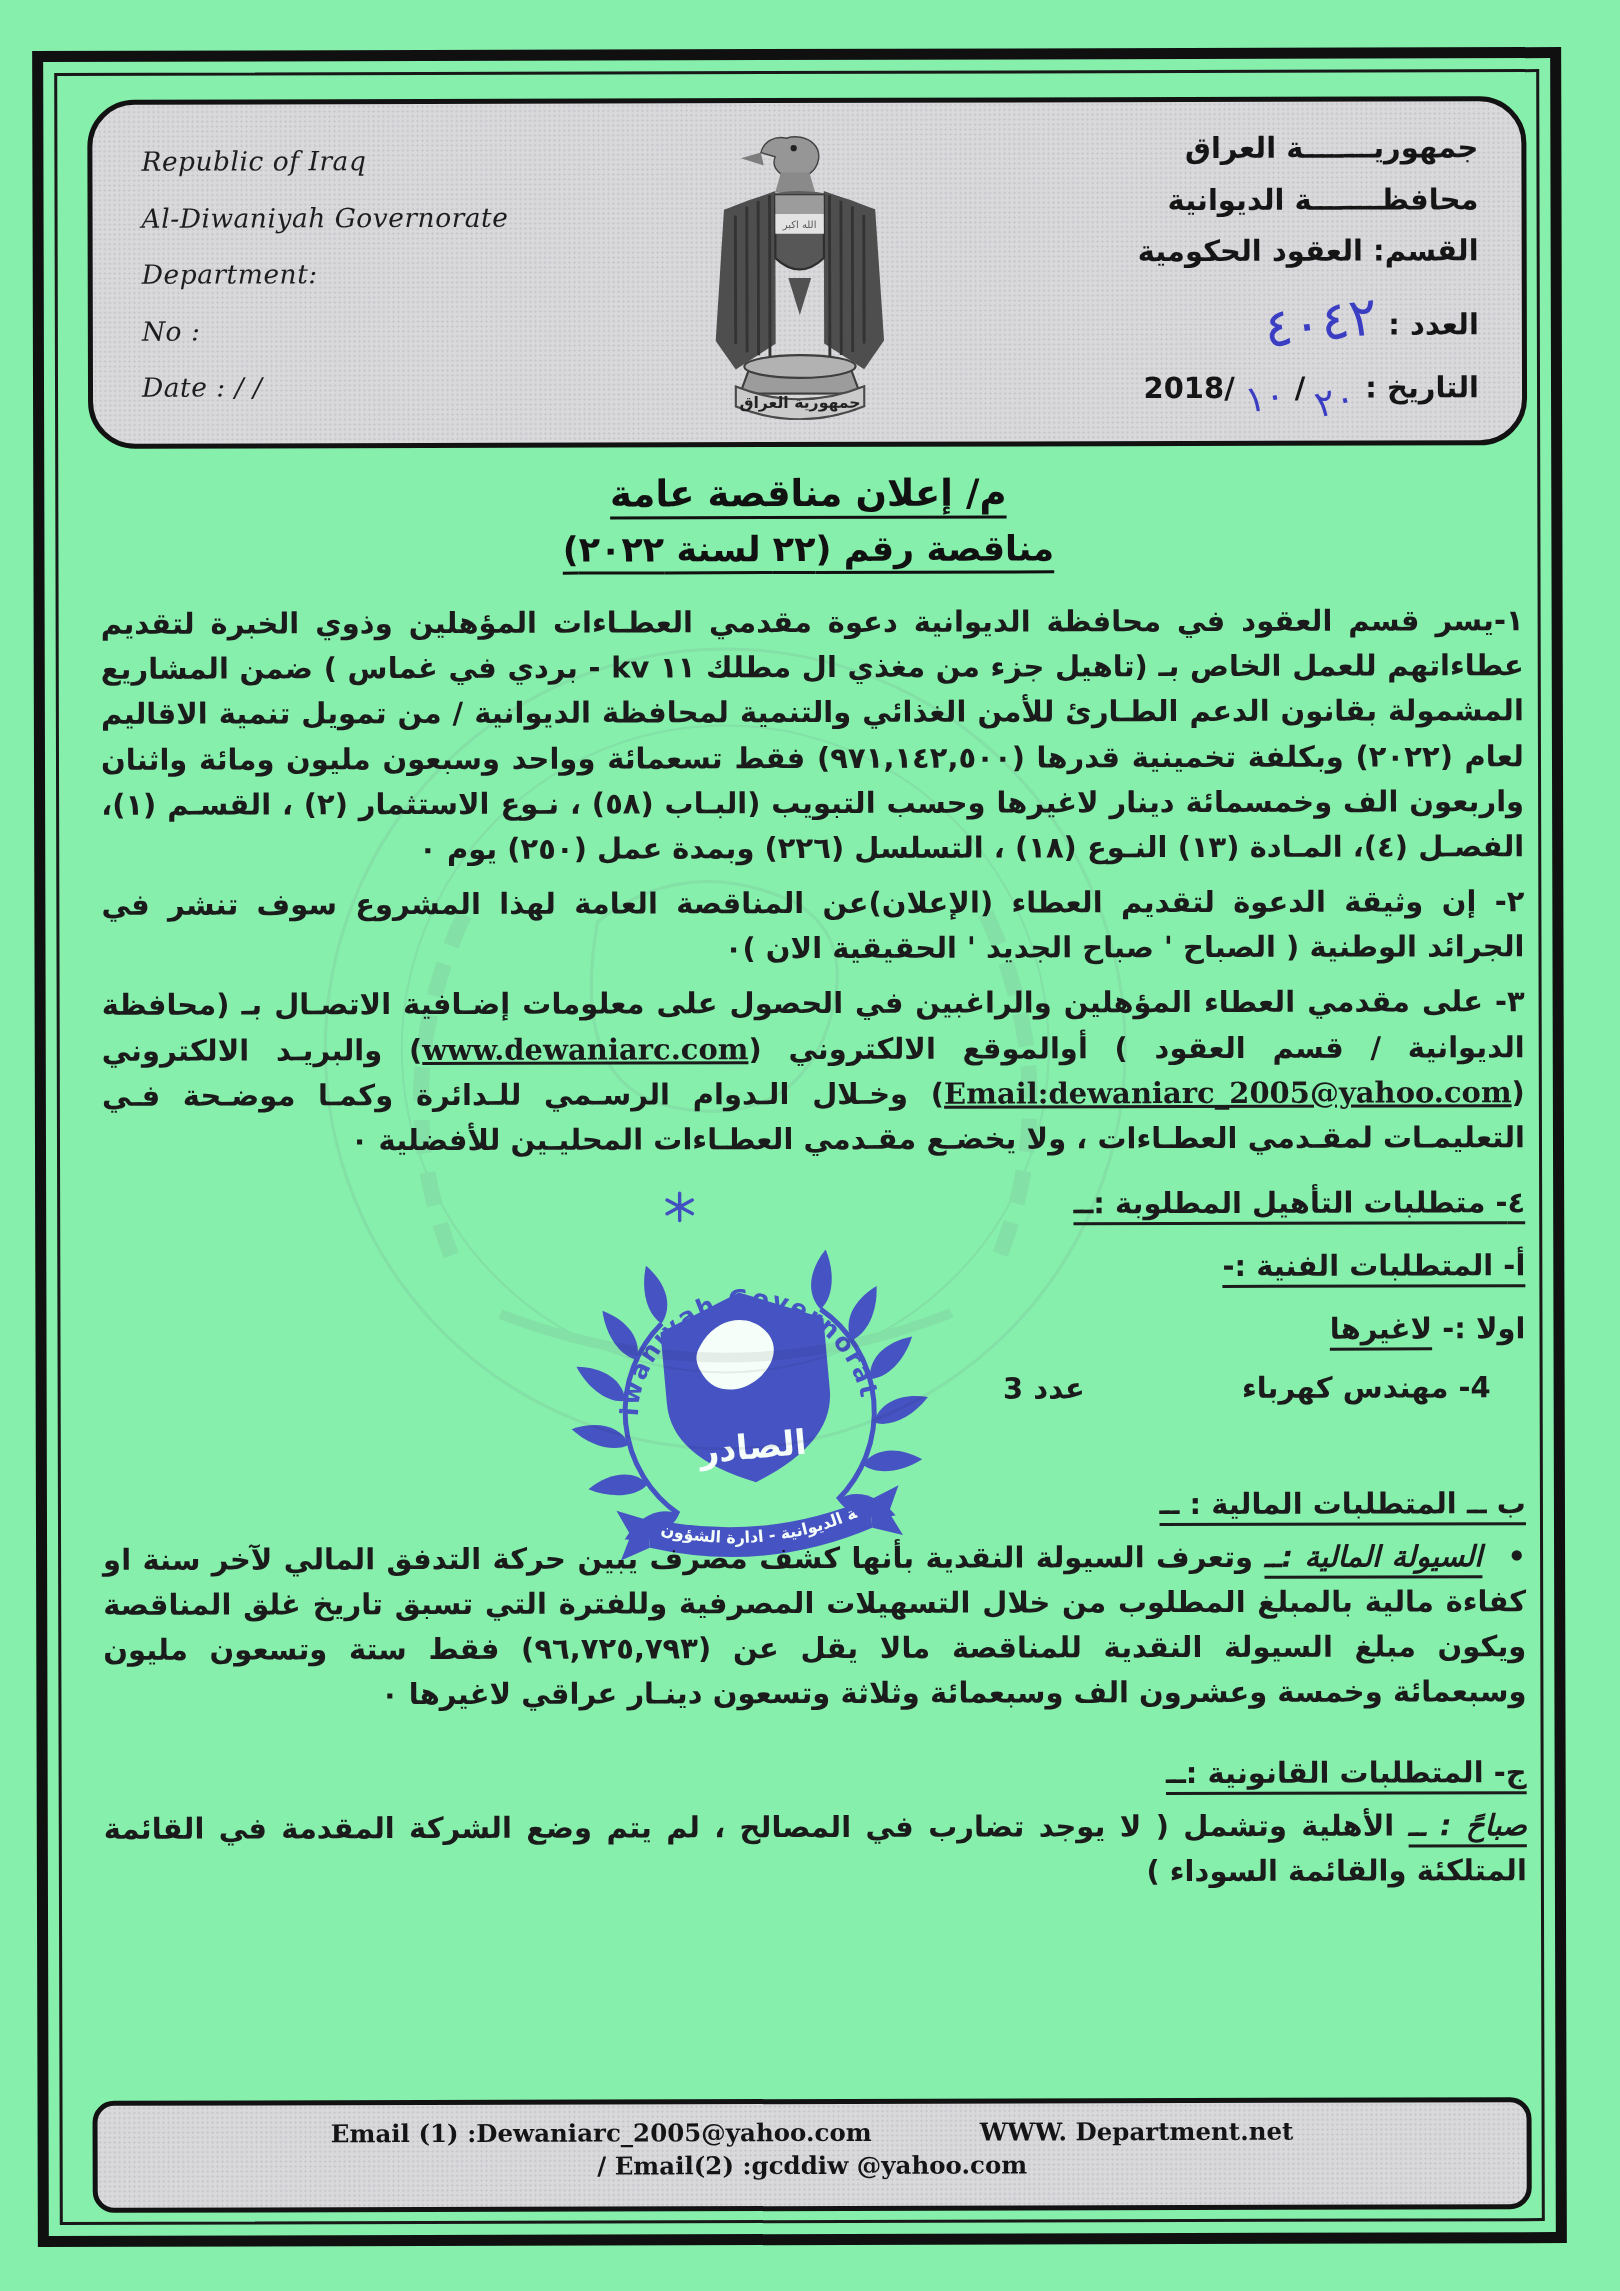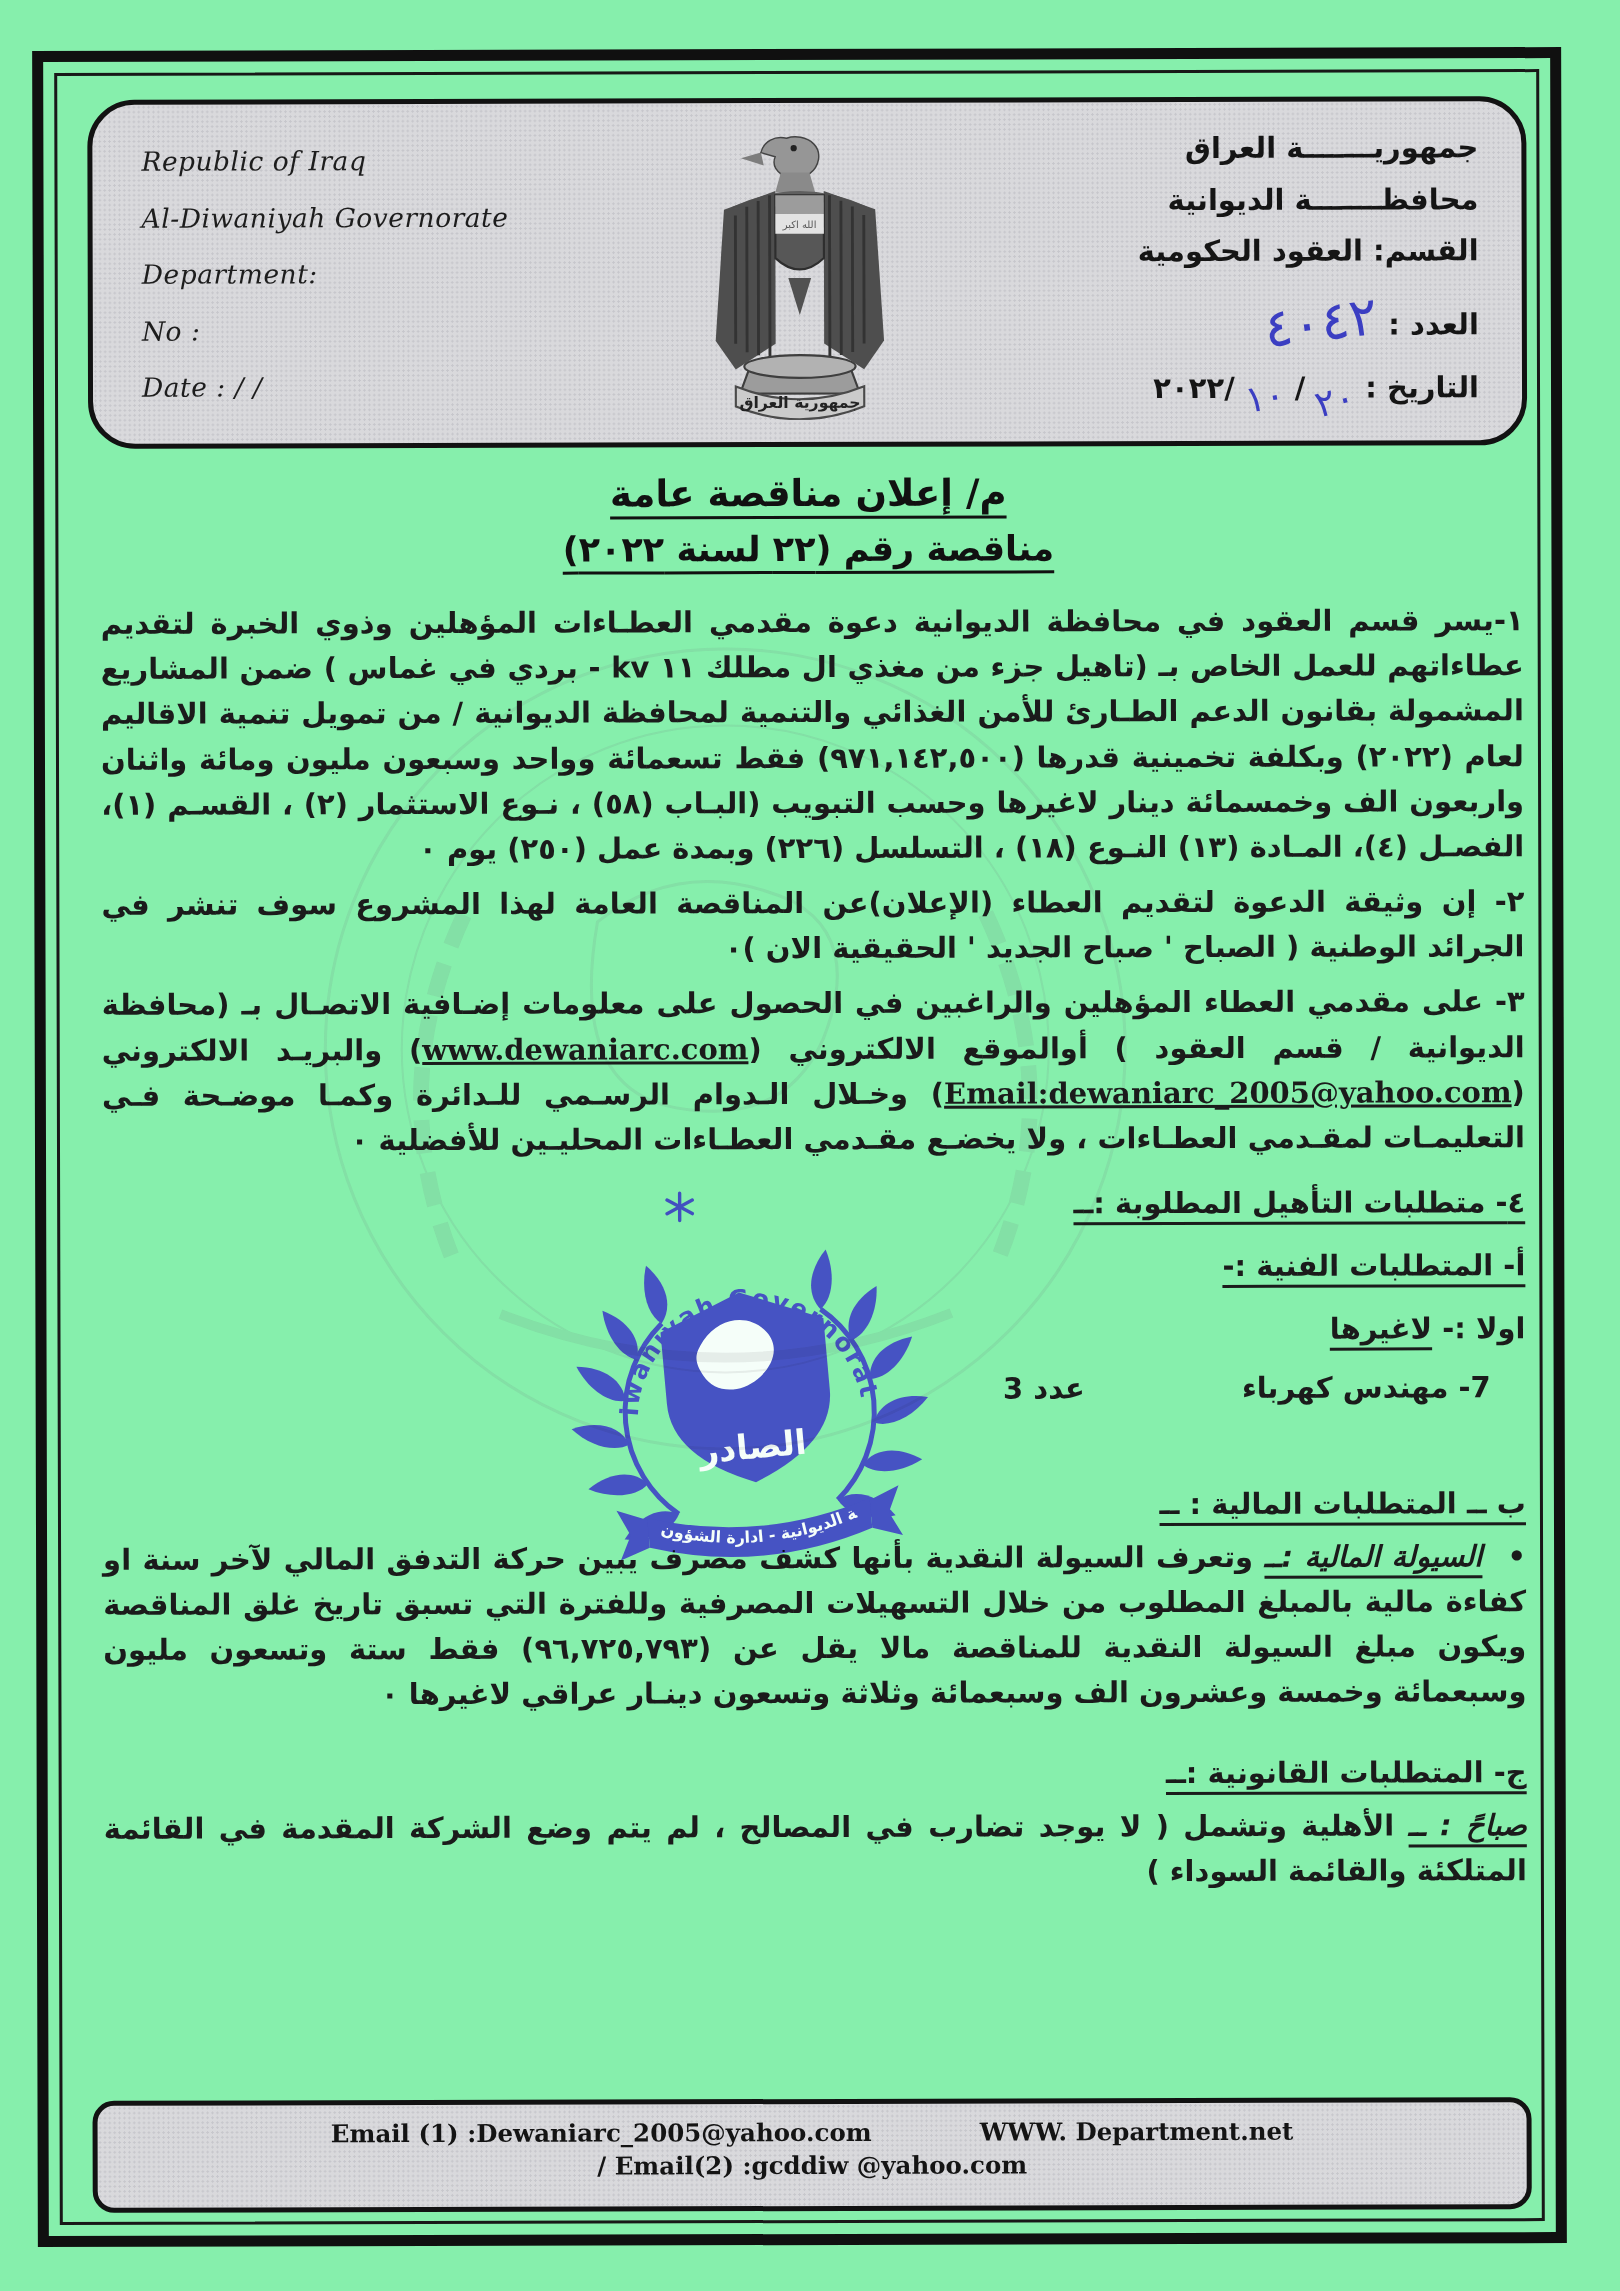--- a/index.html
+++ b/index.html
@@ -135,21 +135,21 @@
         <div class="ar-line">جمهوريـــــــة العراق</div>
         <div class="ar-line">محافظـــــــة الديوانية</div>
         <div class="ar-line">القسم: العقود الحكومية</div>
         <div class="ar-line">
           <span>العدد :</span>
           <span class="pen pen-number">٤٠٤٢</span>
         </div>
         <div class="ar-line">
           <span>التاريخ :</span>
           <bdi dir="ltr" class="date-cluster">
-            <span>٢٠٢٢/</span>
+            <span>2018/</span>
             <span class="pen pen-month">١٠</span>
             <span>/</span>
             <span class="pen pen-day">٢٠</span>
           </bdi>
         </div>
       </div>
     </div>
 
     <div class="title-wrap">
       <div><span class="title-line">م/ إعلان مناقصة عامة</span></div>
@@ -166,21 +166,21 @@
         <span>٣- على مقدمي العطاء المؤهلين والراغبين في الحصول على معلومات إضـافية الاتصـال بـ (محافظة الديوانية / قسم العقود ) أوالموقع الالكتروني (</span><bdi dir="ltr" class="latin-link">www.dewaniarc.com</bdi><span>) والبريـد الالكتروني (</span><bdi dir="ltr" class="latin-link">Email:dewaniarc_2005@yahoo.com</bdi><span>) وخـلال الـدوام الرسـمي للـدائرة وكمـا موضـحة فـي التعليمـات لمقـدمي العطـاءات ، ولا يخضـع مقـدمي العطـاءات المحليـين للأفضلية ٠</span>
       </p>
 
       <div><span class="sec-heading">٤- متطلبات التأهيل المطلوبة :ــ</span></div>
       <div><span class="sec-heading">أ-  المتطلبات الفنية :-</span></div>
       <div>
         <span class="sec-heading" style="text-decoration:none;">اولا :-</span>
         <span class="sec-heading">لاغيرها</span>
       </div>
       <div class="item-line">
-        <span>7-  مهندس كهرباء</span>
+        <span>4-  مهندس كهرباء</span>
         <span class="item-count">عدد  3</span>
       </div>
 
       <div class="gap-lg"></div>
 
       <div><span class="sec-heading">ب ــ المتطلبات المالية : ــ</span></div>
       <p class="body-p" dir="rtl">
         <span class="bullet">•</span>
         <span class="u">السيولة المالية :ــ</span>
         <span>وتعرف السيولة النقدية بأنها كشف مصرف يبين حركة التدفق المالي لآخر سنة او كفاءة مالية بالمبلغ المطلوب من خلال التسهيلات المصرفية وللفترة التي تسبق تاريخ غلق المناقصة ويكون مبلغ السيولة النقدية للمناقصة مالا يقل عن (٩٦,٧٢٥,٧٩٣) فقط ستة  وتسعون مليون وسبعمائة وخمسة وعشرون الف وسبعمائة وثلاثة وتسعون دينـار عراقي لاغيرها ٠</span>

